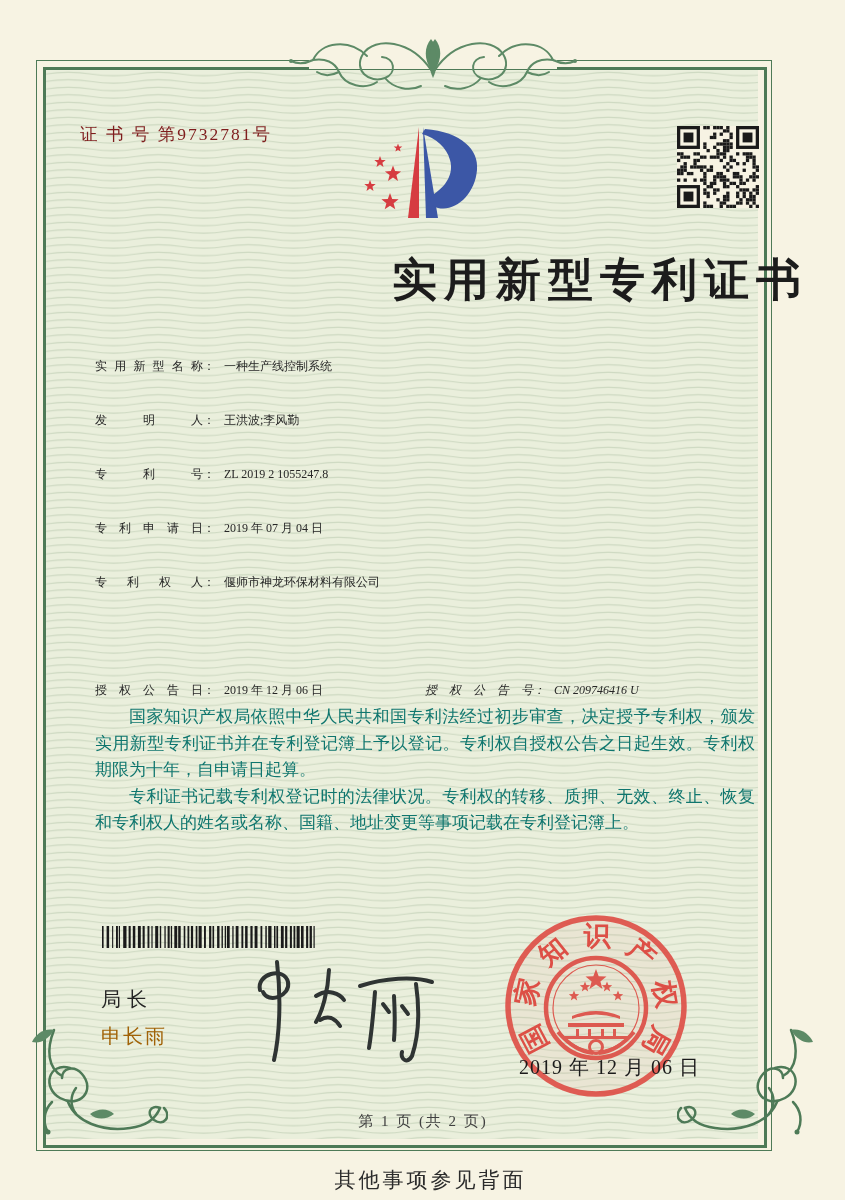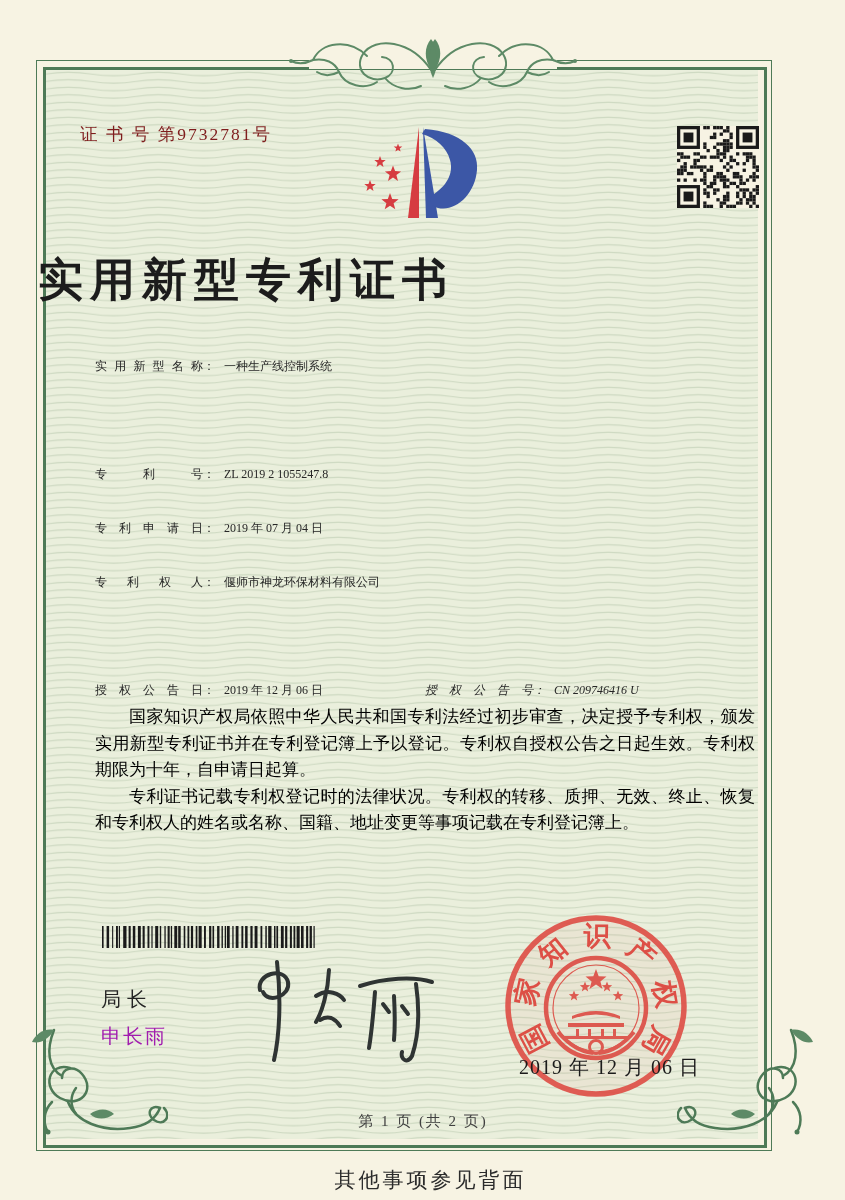--- a/index.html
+++ b/index.html
@@ -9,33 +9,33 @@
   
   .frame-outer{position:absolute;left:36px;top:60px;width:734px;height:1089px;
     border:1.5px solid #4e7a57;z-index:1;}
   .frame-inner{position:absolute;left:43px;top:67px;width:718px;height:1075px;
     border:3px solid #4e7a57;z-index:1;overflow:hidden;}
   .frame-inner svg{display:block;}
 
   .abs{position:absolute;z-index:3;}
 
   .cert-no{left:80px;top:122px;font-size:17.5px;letter-spacing:2px;color:#7f1d1d;white-space:nowrap;}
-  .title{left:38px;top:250px;width:770px;text-align:left;font-size:45px;font-weight:bold;
+  .title{left:38px;top:250px;width:770px;text-align:right;font-size:45px;font-weight:bold;
     letter-spacing:7px;color:#1c1c1c;white-space:nowrap;}
 
   .frow{left:95px;font-size:12px;color:#262626;white-space:nowrap;z-index:3;position:absolute;}
   .flabel{display:inline-block;width:108px;text-align:justify;text-align-last:justify;vertical-align:bottom;}
   .fval{margin-left:9px;}
   .grant-col{position:absolute;left:330px;top:0;white-space:nowrap;font-style:italic;}
 
   .paras{left:95px;top:704px;width:660px;z-index:3;position:absolute;}
-  .paras p{margin:0;font-size:17px;line-height:26.5px;color:#000000;text-align:justify;text-indent:2em;}
+  .paras p{margin:0;font-size:17px;line-height:26.5px;color:#0f766e;text-align:justify;text-indent:2em;}
 
   .officer-title{left:101px;top:986px;font-size:20px;letter-spacing:6px;color:#242424;}
-  .officer-name{left:101px;top:1023px;font-size:20px;letter-spacing:2px;color:#a21caf;}
+  .officer-name{left:101px;top:1023px;font-size:20px;letter-spacing:2px;color:#a16207;}
 
   .seal-date{left:519px;top:1054px;font-size:20px;letter-spacing:1px;color:#1b1b1b;z-index:5;white-space:nowrap;}
 
   .page-info{left:38px;top:1112px;width:770px;text-align:center;font-size:15px;letter-spacing:2px;color:#404040;}
   .back-note{left:8px;top:1166px;width:845px;text-align:center;font-size:21px;letter-spacing:3px;color:#2b2b2b;}
 
   .orn{position:absolute;z-index:5;}
   .svgbox{position:absolute;z-index:4;}
 </style>
 </head>
@@ -310,20 +310,23 @@
         <rect x="72.16" y="78.72" width="3.28" height="3.28"></rect>
         <rect x="78.72" y="78.72" width="3.28" height="3.28"></rect>
       </g>
   </svg>
 
   <div class="abs title">实用新型专利证书</div>
 
   <div class="frow" style="top:358px;">
     <span class="flabel">实用新型名称</span><span>：</span><span class="fval">一种生产线控制系统</span>
   </div>
+  <div class="frow" style="top:412px;">
+    <span class="flabel">发明人</span><span>：</span><span class="fval">王洪波;李风勤</span>
+  </div>
   <div class="frow" style="top:466px;">
     <span class="flabel">专利号</span><span>：</span><span class="fval">ZL 2019 2 1055247.8</span>
   </div>
   <div class="frow" style="top:520px;">
     <span class="flabel">专利申请日</span><span>：</span><span class="fval">2019 年 07 月 04 日</span>
   </div>
   <div class="frow" style="top:574px;">
     <span class="flabel">专利权人</span><span>：</span><span class="fval">偃师市神龙环保材料有限公司</span>
   </div>
   <div class="frow" style="top:682px;">

